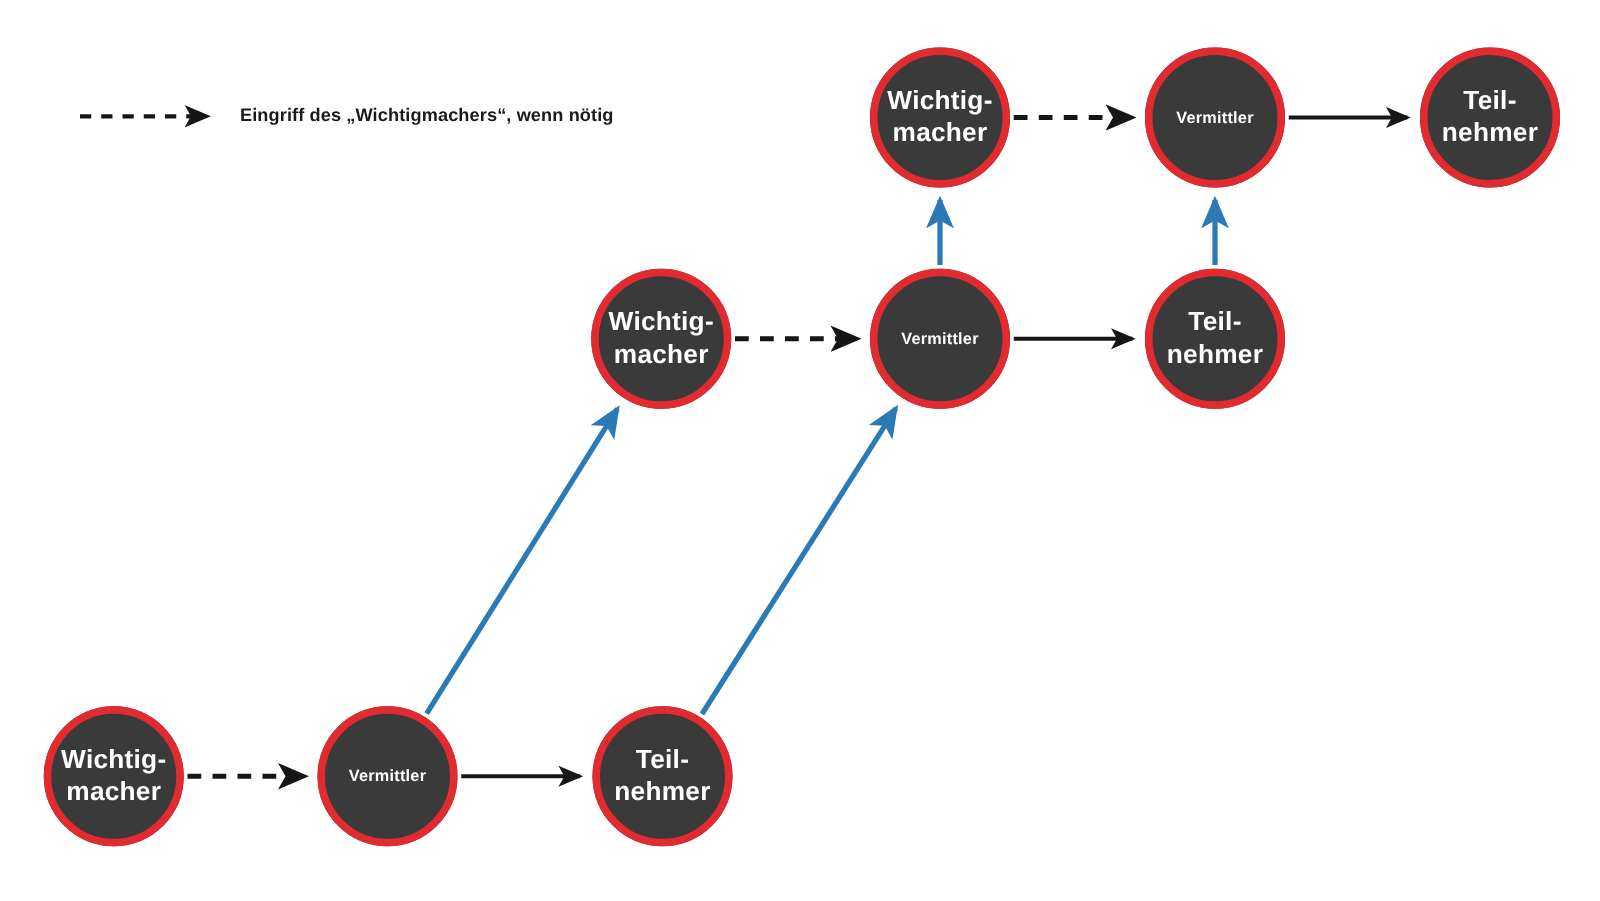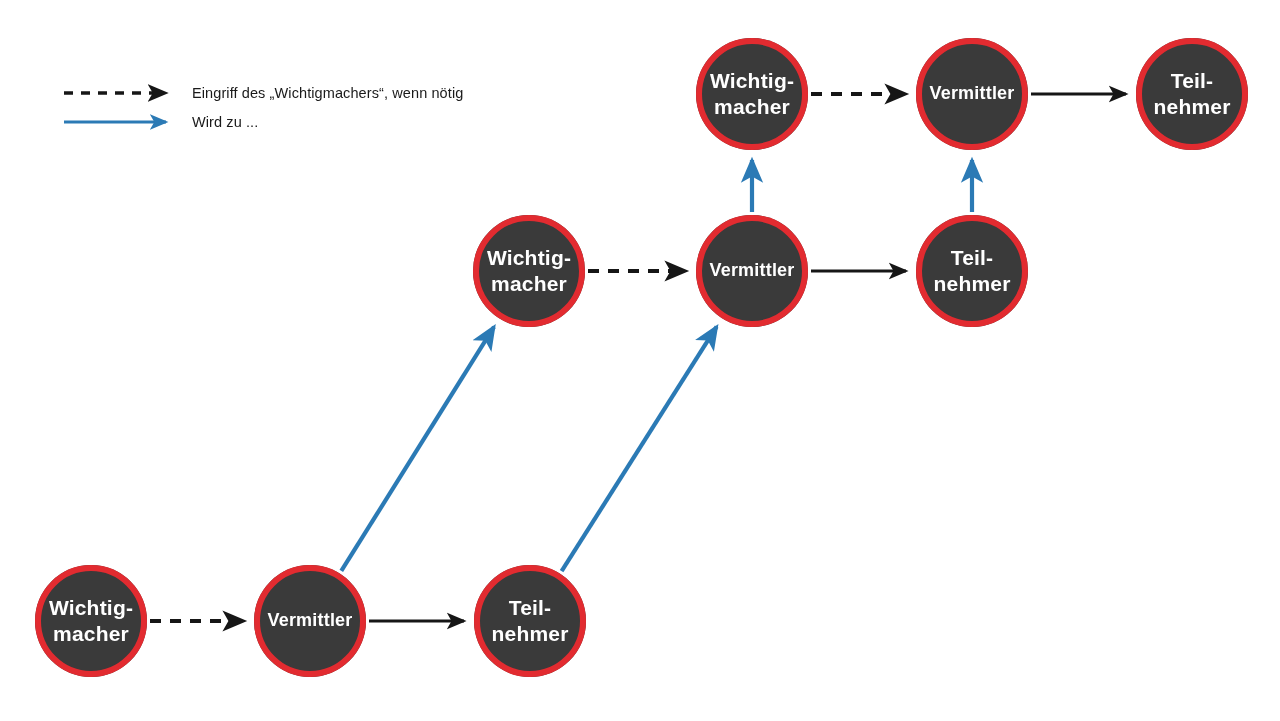--- a/index.html
+++ b/index.html
@@ -51,35 +51,36 @@
     z-index: 2;
     color: #ffffff;
     text-align: center;
     font-weight: bold;
     line-height: 1.22;
     letter-spacing: 0.2px;
     white-space: pre-line;
     font-family: "Liberation Sans", sans-serif;
   }
   .node.size-std { width: 112px; height: 112px; }
-  .node.size-std .node-label { font-size: 18px; }
+  .node.size-std .node-label { font-size: 13px; }
   .node.two-line .node-label { font-size: 21px; }
 
   
   #legend {
     position: absolute;
     left: 62px;
     top: 78px;
     width: 540px;
     z-index: 8;
   }
   .legend-row {
     display: flex;
     align-items: center;
     height: 29px;
+    font-weight: bold;
   }
   .legend-art {
     width: 120px;
     height: 20px;
     flex: 0 0 120px;
     position: relative;
   }
   .legend-text {
     font-size: 14.5px;
     color: #1a1a1a;
@@ -122,28 +123,20 @@
     <div class="legend-row">
       <div class="legend-art">
         <svg width="120" height="20" viewBox="0 0 120 20" xmlns="http://www.w3.org/2000/svg">
           <line x1="2" y1="10" x2="104" y2="10" stroke="#161616" stroke-width="3.4" stroke-dasharray="9 8" marker-end="url(#ah-black)"></line>
         </svg>
       </div>
       <div class="legend-text">Eingriff des „Wichtigmachers“, wenn nötig</div>
     </div>
 
 
-    <div class="legend-row">
-      <div class="legend-art">
-        <svg width="120" height="20" viewBox="0 0 120 20" xmlns="http://www.w3.org/2000/svg">
-          <line x1="2" y1="10" x2="104" y2="10" stroke="#2b7ab5" stroke-width="3.0" marker-end="url(#ah-blue)"></line>
-        </svg>
-      </div>
-      <div class="legend-text">Wird zu ...</div>
-    </div>
 
   </div>
 
   <div id="nodes-group">
       <div class="node size-std two-line" style="left: 35px; top: 565px; width: 112px; height: 112px; background: rgb(58, 58, 58);">
         <div class="ring" style="border-color: rgb(226, 43, 48);"></div>
         <div class="node-label" style="color: rgb(255, 255, 255);">Wichtig-
 macher</div>
       </div>
       <div class="node size-std" style="left: 254px; top: 565px; width: 112px; height: 112px; background: rgb(58, 58, 58);">

